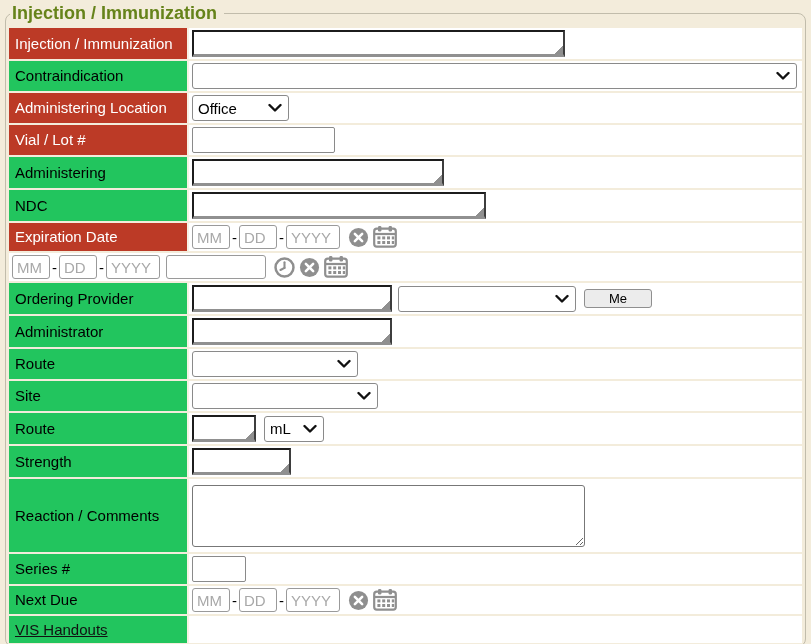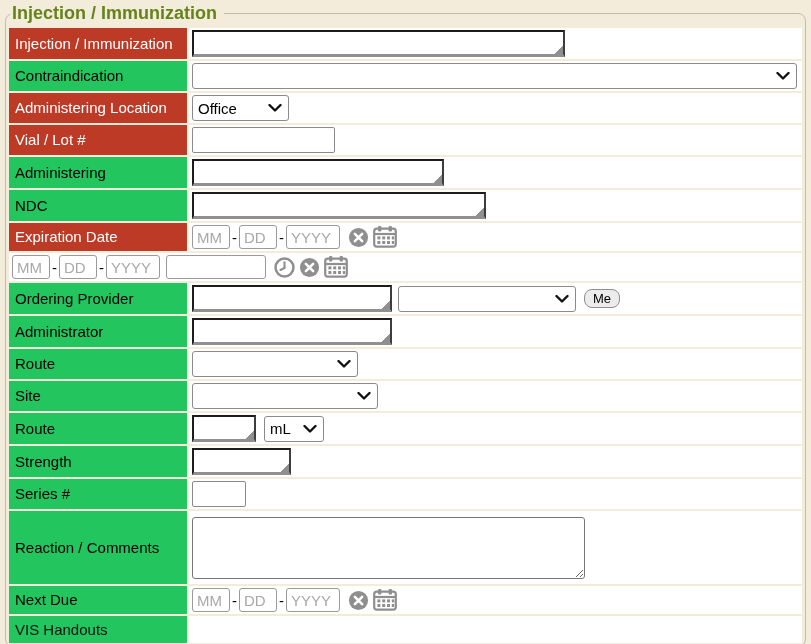--- a/index.html
+++ b/index.html
@@ -80,24 +80,24 @@
   .icon { display:inline-flex; line-height:0; cursor:pointer; }
   
   textarea.comments {
     width:393px; height:62px;
     border:1px solid #777; border-radius:3px;
     resize:both; font-size:15px; padding:3px 5px;
   }
   .btn-sm {
     font-size:13px; color:#000;
     background:#ececec;
-    border:1px solid #8f8f8f; border-radius:8px;
-    padding:1px 8px; margin-left:8px; cursor:pointer;
-  }
-  .vis-link { color:#111; cursor:pointer; }
+    border:1px solid #8f8f8f; border-radius:3px;
+    padding:1px 24px; margin-left:8px; cursor:pointer;
+  }
+  .vis-link { color:#111; text-decoration:underline; cursor:pointer; }
   .ml6 { margin-left:6px; } .ml8 { margin-left:8px; }
 </style>
 </head>
 <body>
 
 <fieldset class="frame">
   <legend class="title">Injection / Immunization</legend>
 
   <div class="row">
     <div class="cell-label req">Injection / Immunization</div>
@@ -306,31 +306,31 @@
     </div>
   </div>
 
   <div class="row">
     <div class="cell-label">Strength</div>
     <div class="cell-input">
       <input class="ti dark w-strength" type="text" value="" style="">
     </div>
   </div>
 
-  <div class="row">
-    <div class="cell-label">Series #</div>
-    <div class="cell-input">
-      <input class="ti plain w-series" type="text" value="" style="">
-    </div>
-  </div>
-
   <div class="row tall">
     <div class="cell-label">Reaction / Comments</div>
     <div class="cell-input">
       <textarea class="comments" style=""></textarea>
+    </div>
+  </div>
+
+  <div class="row">
+    <div class="cell-label">Series #</div>
+    <div class="cell-input">
+      <input class="ti plain w-series" type="text" value="" style="">
     </div>
   </div>
 
   <div class="row">
     <div class="cell-label">Next Due</div>
     <div class="cell-input">
       <input class="ti date w-mm" type="text" placeholder="MM" style="">
         <span class="dash">-</span>
         <input class="ti date w-dd" type="text" placeholder="DD" style="">
         <span class="dash">-</span>

